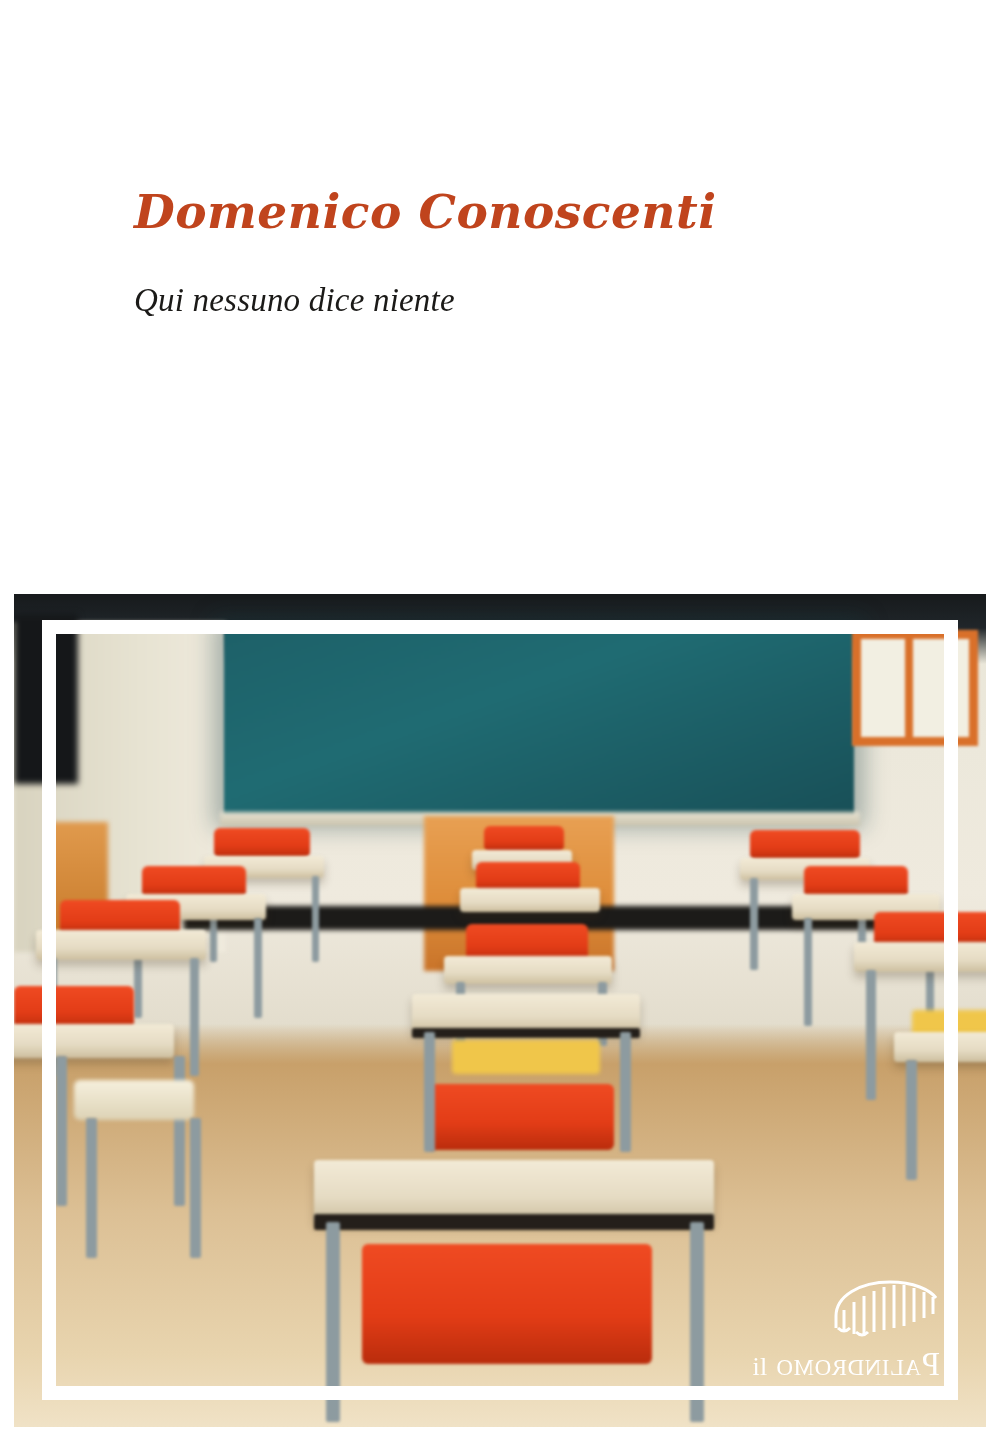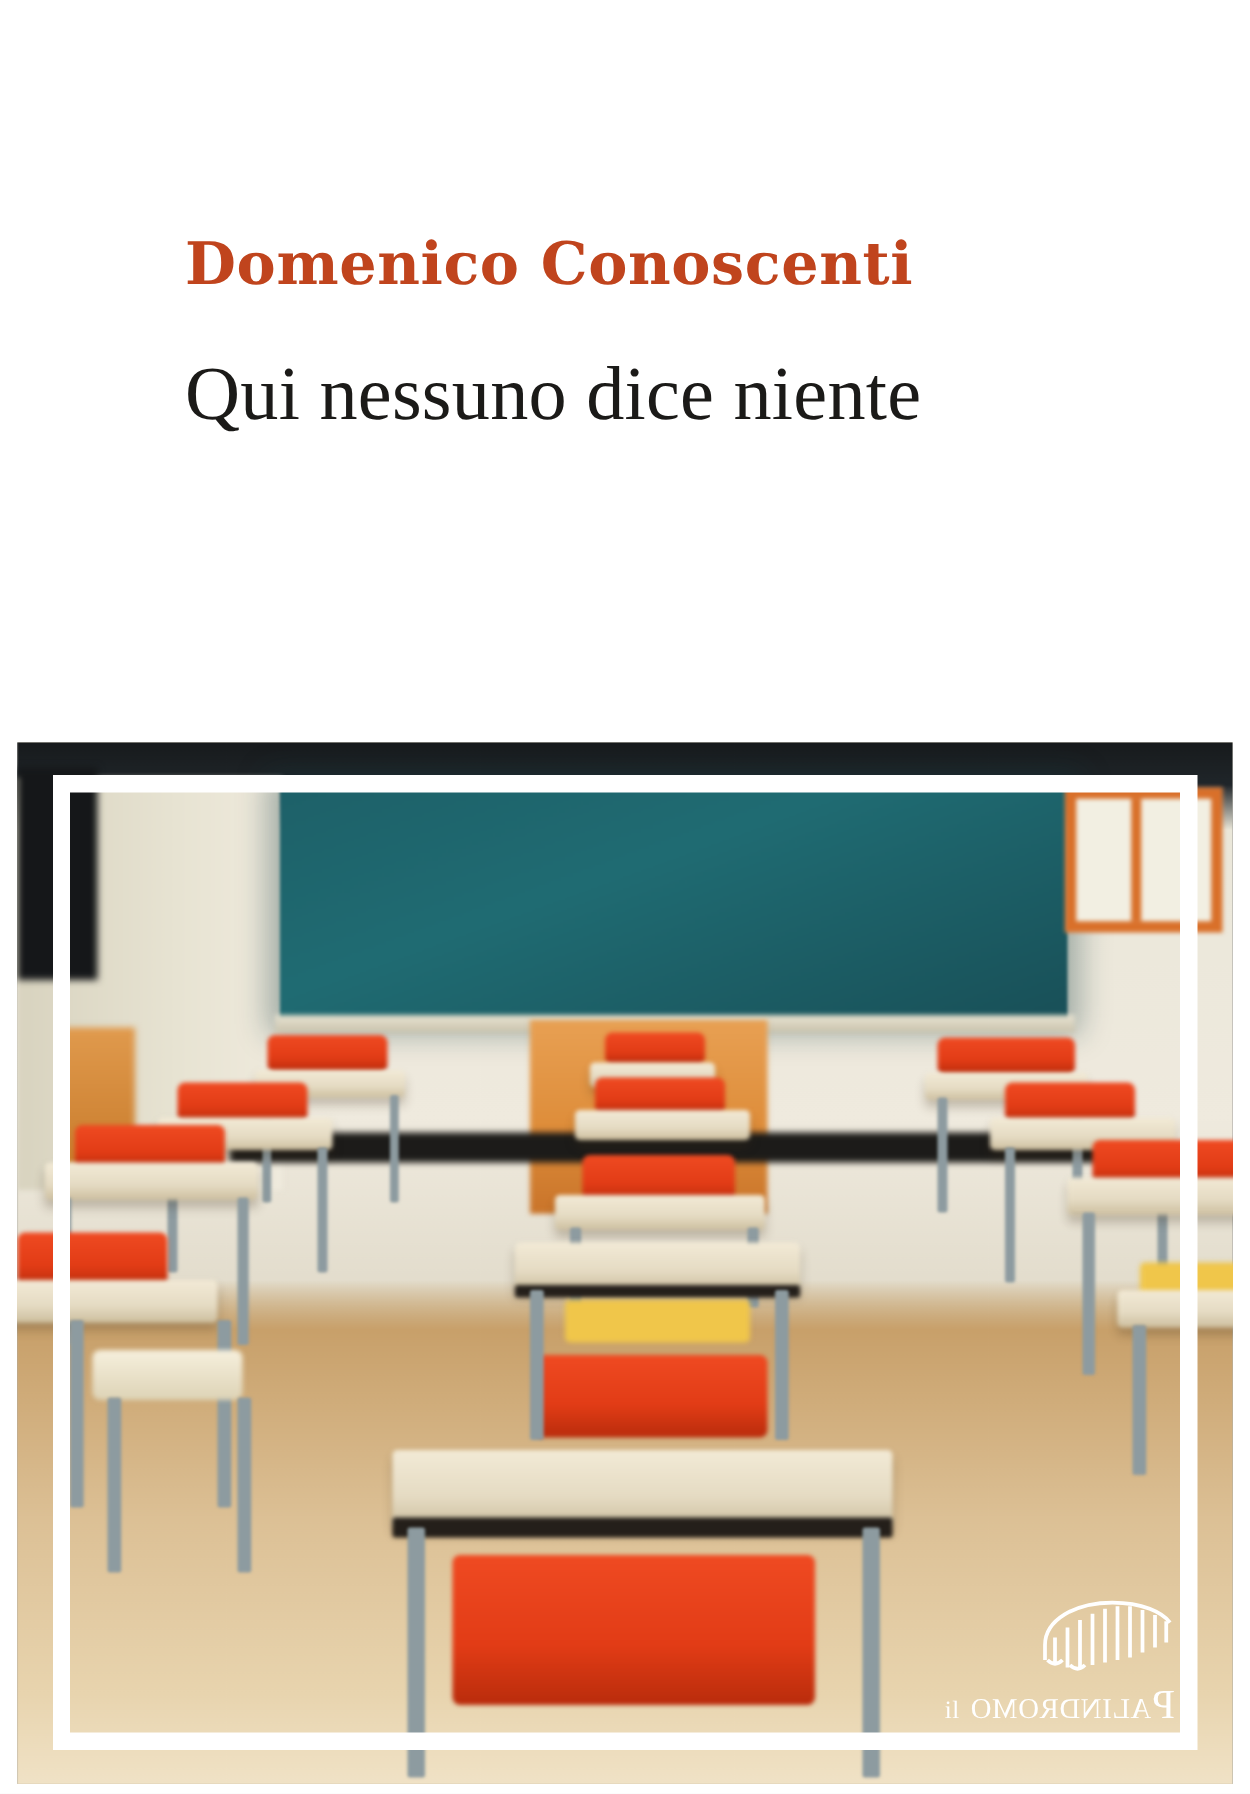--- a/index.html
+++ b/index.html
@@ -17,39 +17,40 @@
 
   .cover {
     position: absolute;
     inset: 0;
     background: #ffffff;
   }
 
   
   .text-block {
     position: absolute;
-    left: 148px;
+    left: 134px;
     top: 186px;
     width: 760px;
+    font-style: italic;
   }
 
   .author {
     font-family: "DejaVu Serif", "Liberation Serif", serif;
     font-weight: bold;
     font-size: 47px;
     letter-spacing: 0.5px;
     color: #c0441d;
     line-height: 1.1;
     margin: 0 0 44px 0;
     white-space: nowrap;
   }
 
   .title {
     font-family: "Liberation Serif", serif;
-    font-size: 61px;
+    font-size: 33px;
     color: #1b1a18;
     line-height: 1.1;
     margin: 0 0 24px 0;
     letter-spacing: 0.2px;
   }
 
   .subtitle {
     font-family: "Liberation Serif", serif;
     font-size: 38px;
     color: #1b1a18;
@@ -243,21 +244,21 @@
     margin: 0 0 8px auto;
   }
   .pub-name {
     font-family: "Liberation Serif", serif;
     font-size: 31px;
     letter-spacing: 0.5px;
     color: #ffffff;
     white-space: nowrap;
   }
   .pub-name .small {
-    font-size: 20px;
+    font-size: 26px;
   }
   .pub-name .caps {
     font-variant: small-caps;
     font-size: 33px;
   }
   .mirror {
     display: inline-block;
     transform: scaleX(-1);
   }
 </style>

